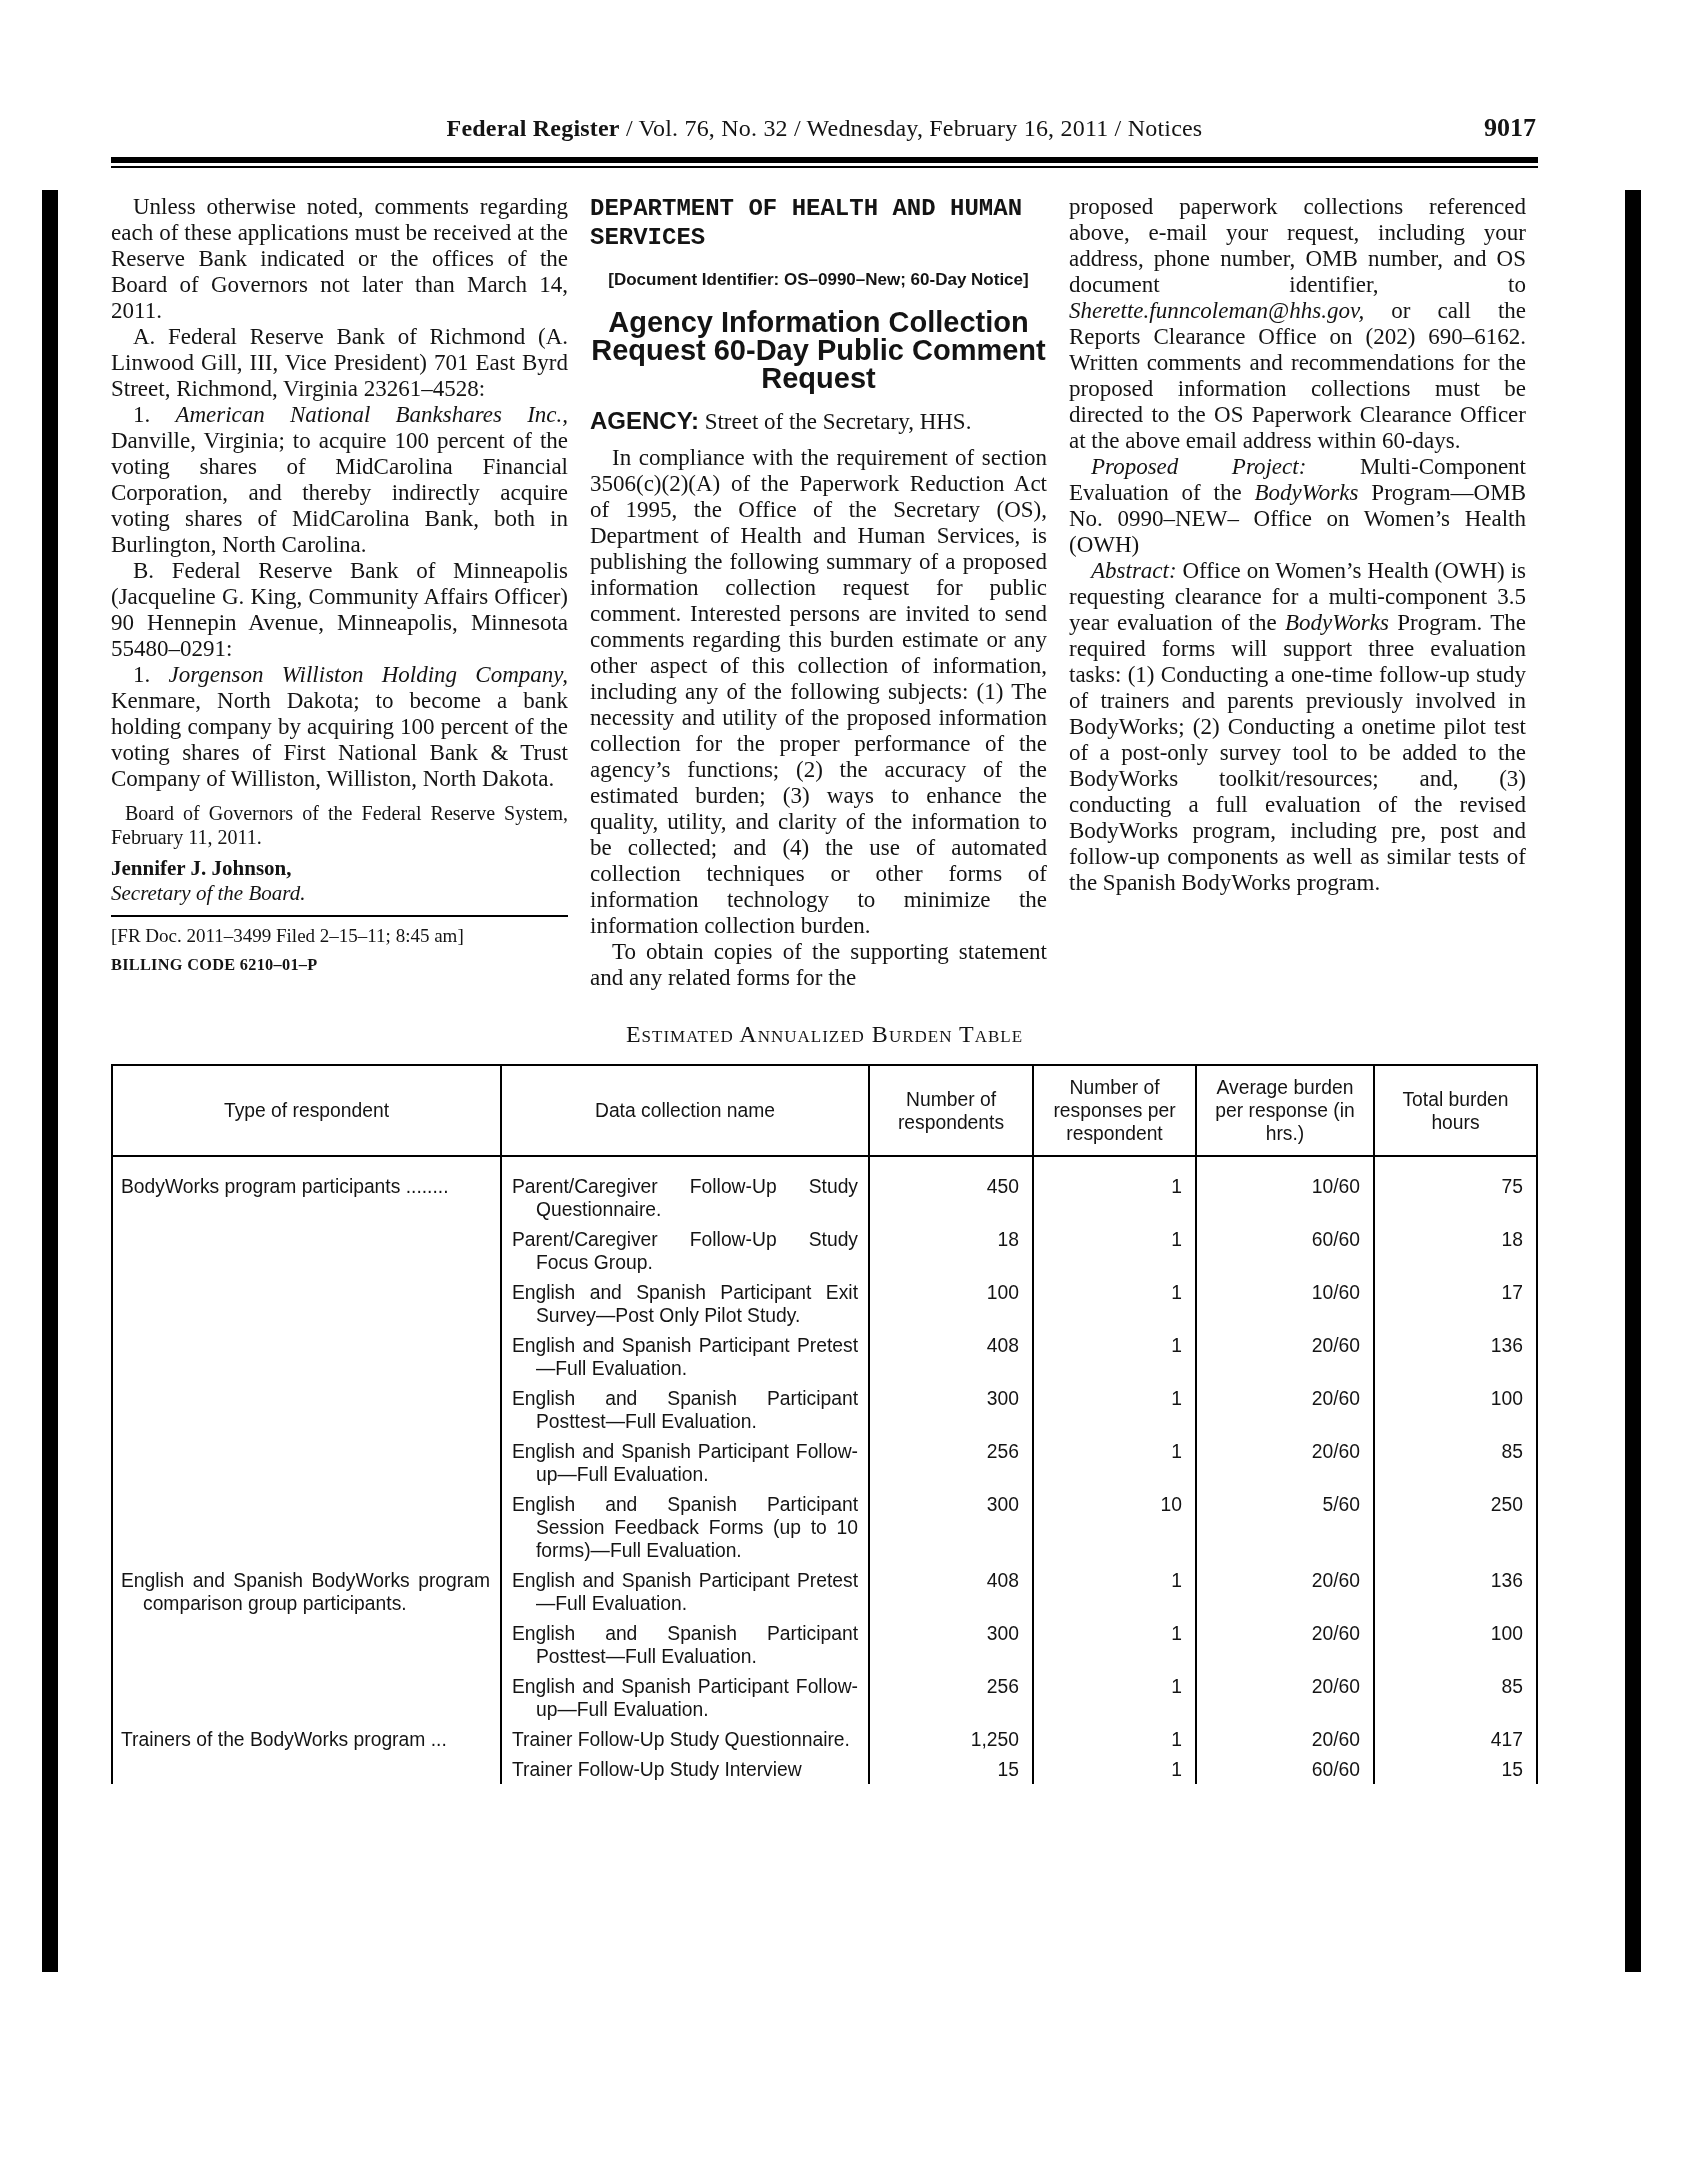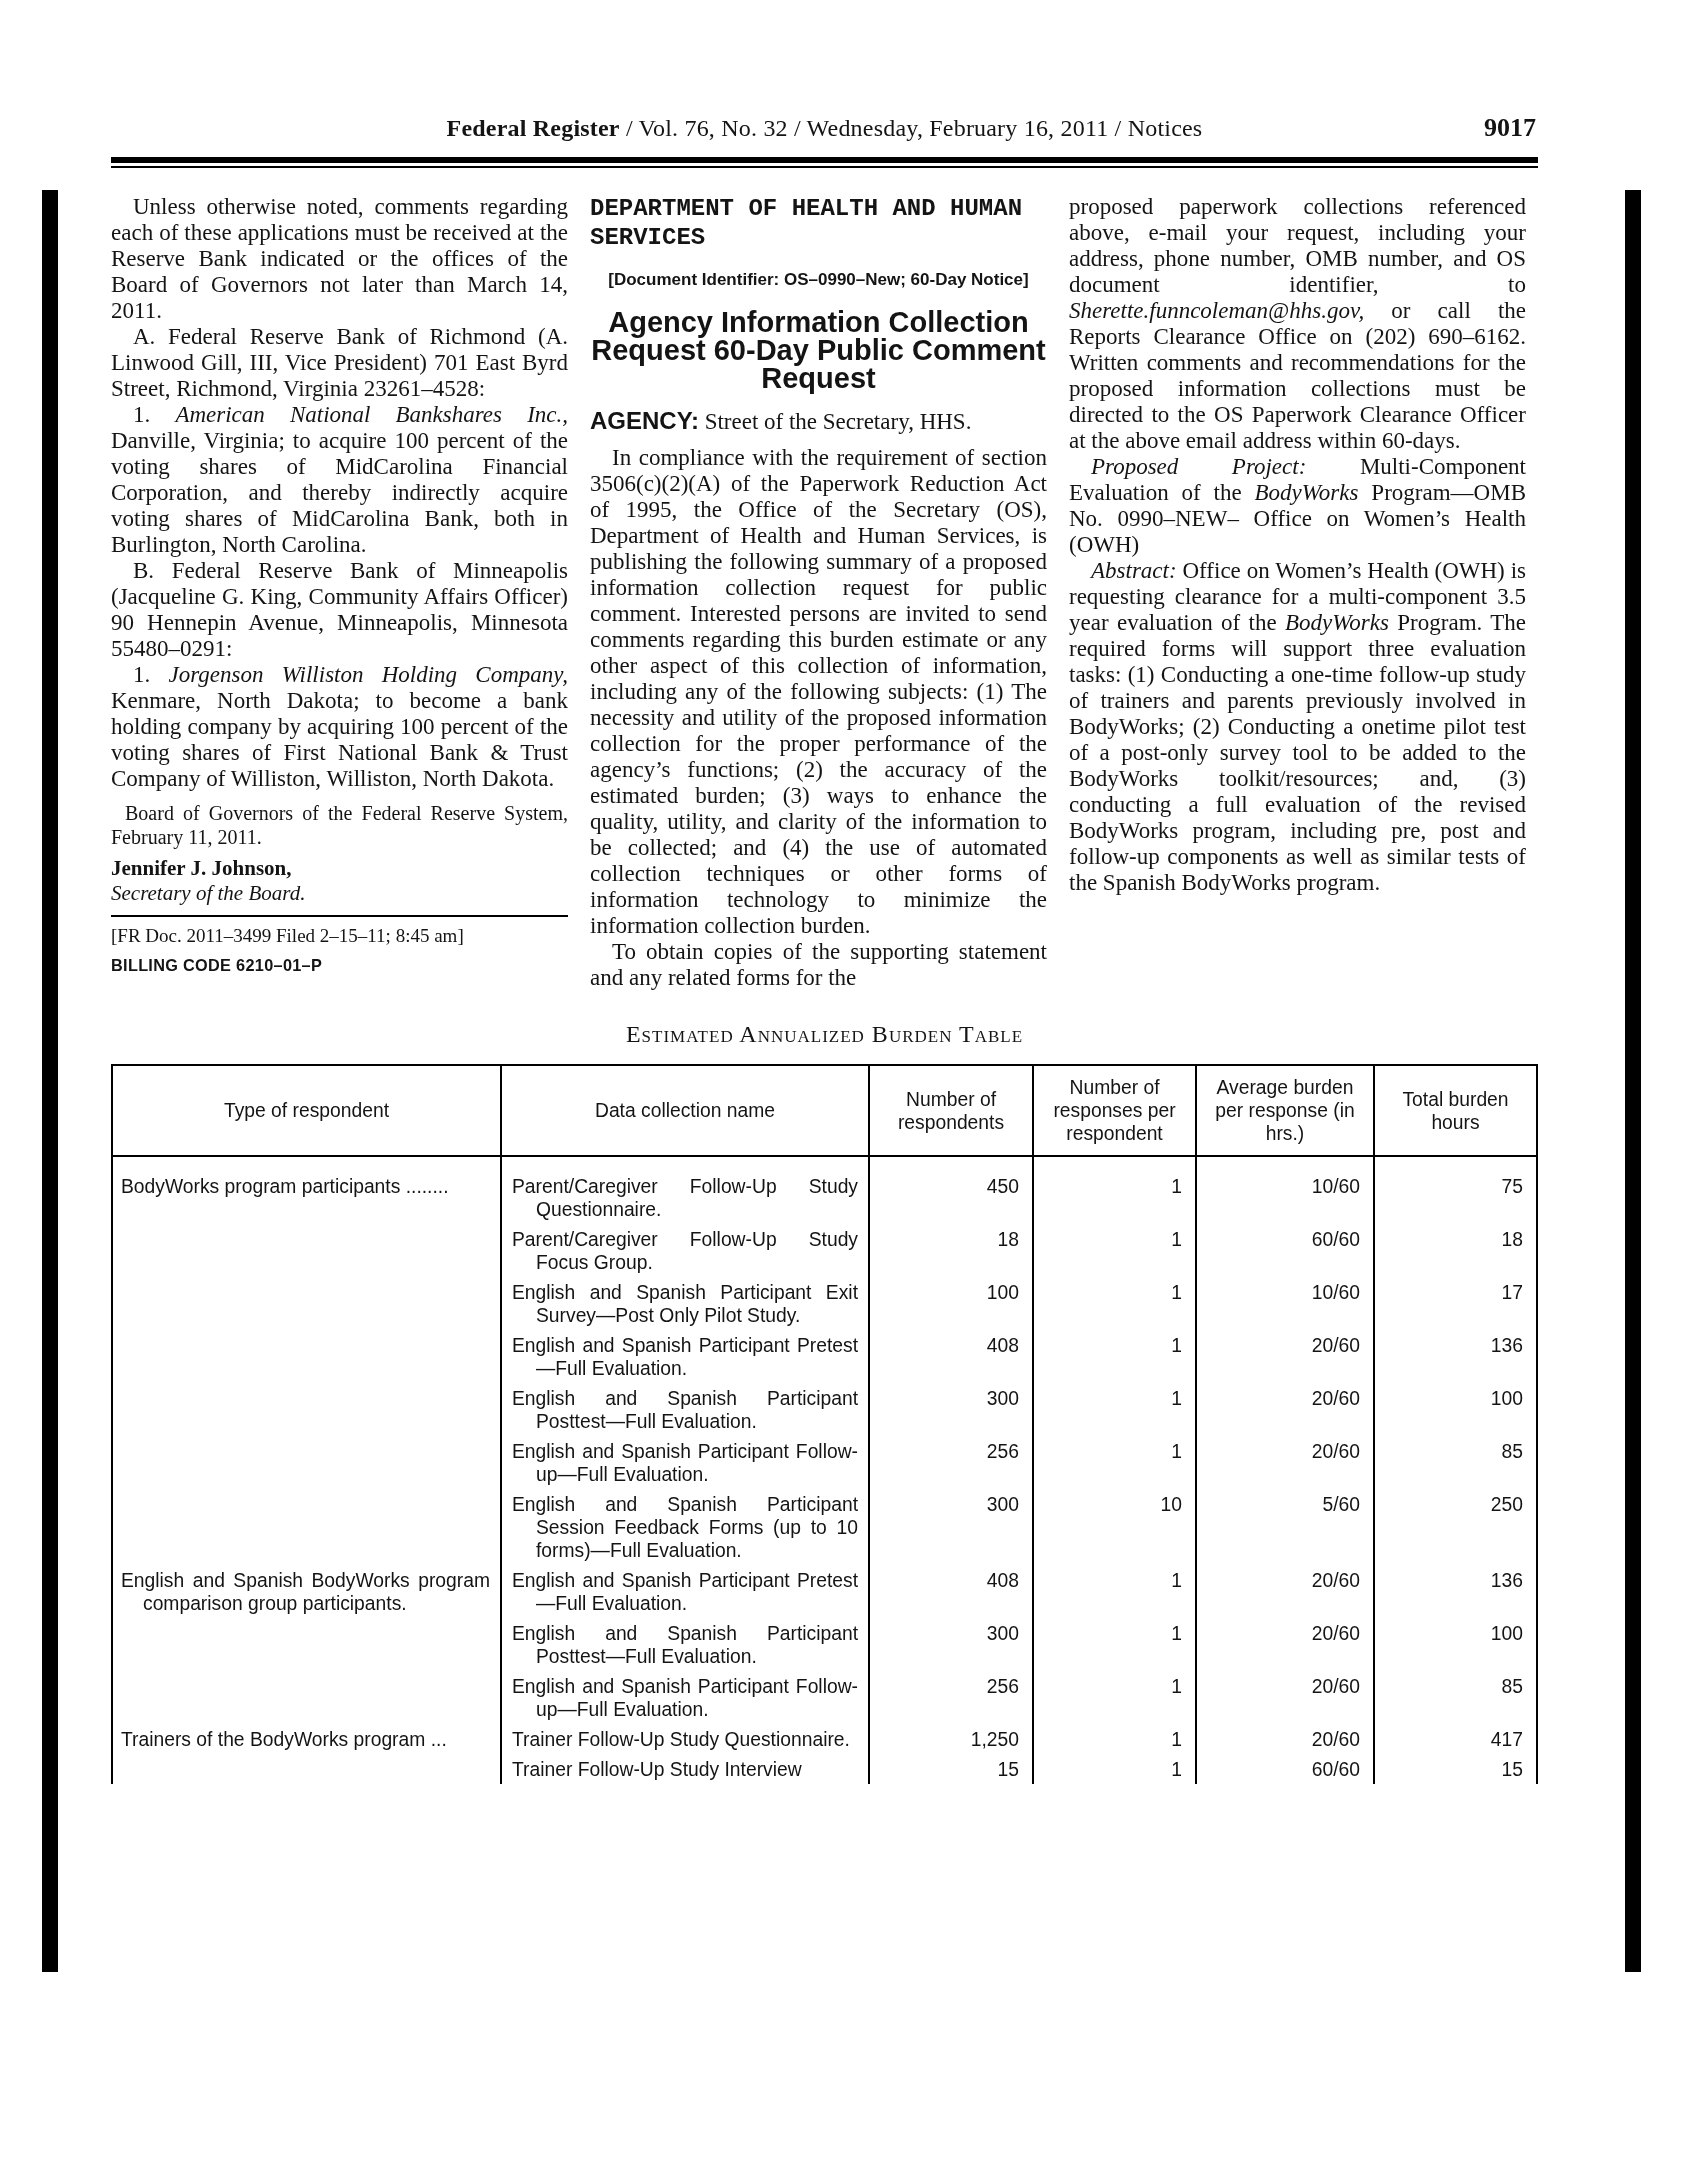--- a/index.html
+++ b/index.html
@@ -30,21 +30,21 @@
   .col { width: 457px; flex: 0 0 457px; }
   .col p { margin: 0; font-size: 23px; line-height: 26px; text-align: justify; }
   .col p.indent { text-indent: 22px; }
 
   
   .sig-org { font-size: 20px !important; line-height: 24px !important; margin-top: 9px !important; text-indent: 14px; }
   .sig-name { font-weight: bold; font-size: 21px !important; line-height: 25px !important; margin-top: 7px !important; }
   .sig-title { font-style: italic; font-size: 21px !important; line-height: 25px !important; }
   .thin-rule { border-top: 2px solid #000; margin: 9px 0 7px; }
   .fr-doc { font-size: 19px !important; line-height: 23px !important; }
-  .billing { font-family: Liberation Sans, sans-serif; font-weight: bold; font-size: 16.3px !important; line-height: 22px !important; margin-top: 7px !important; letter-spacing: 0.3px; }
+  .billing { font-family: Liberation Serif, serif; font-weight: bold; font-size: 16.3px !important; line-height: 22px !important; margin-top: 7px !important; letter-spacing: 0.3px; }
 
   
   .dept-heading { font-family: Liberation Mono, monospace; font-weight: bold; font-size: 24px; line-height: 29px; margin: 0 0 16px 0; text-align: left; }
   .doc-identifier { font-family: Liberation Sans, sans-serif; font-weight: bold; font-size: 17px; line-height: 24px; margin: 0 0 16px 0; text-align: center; }
   .notice-heading { font-family: "Liberation Sans", sans-serif; font-weight: bold; font-size: 29px; line-height: 28px; margin: 0 0 16px 0; text-align: center; }
   .agency-line { margin: 0 0 10px 0 !important; }
   .agency-label { font-family: "Liberation Sans", sans-serif; font-weight: bold; font-size: 24px; }
 
   
   .table-title {

